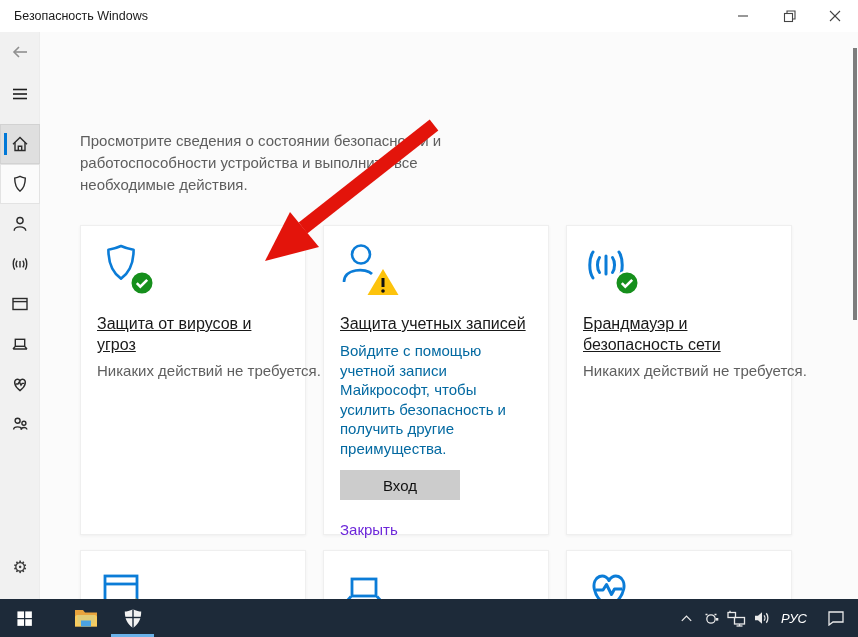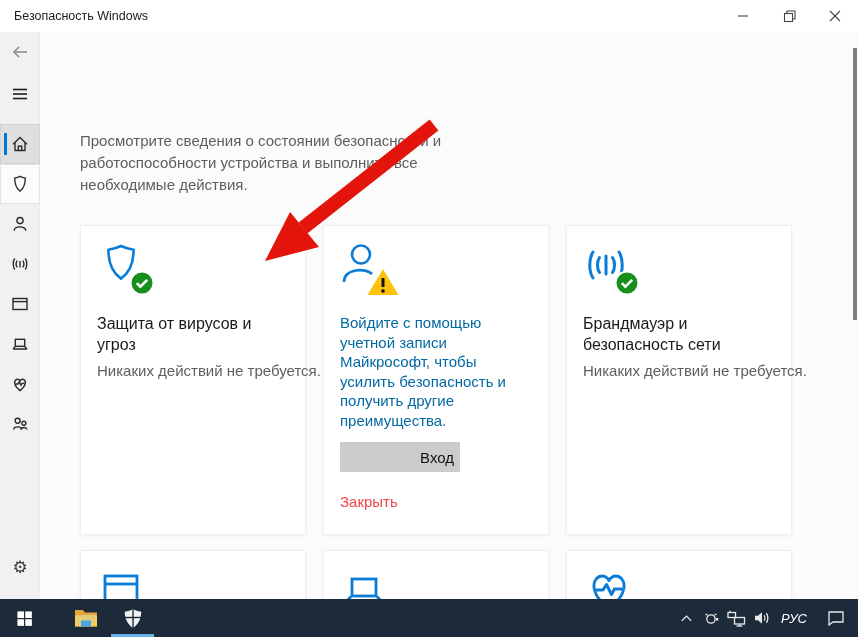--- a/index.html
+++ b/index.html
@@ -27,26 +27,26 @@
   .page-title{position:absolute;left:40px;top:50px;margin:0;font-size:27px;font-weight:300;color:#1c1c1c;}
   .page-desc{position:absolute;left:40px;top:98px;width:424px;margin:0;font-size:15px;
              line-height:22px;color:#5e5e5e;}
   .cards{position:absolute;left:40px;top:193px;display:grid;
          grid-template-columns:226px 226px 226px;grid-template-rows:310px 200px;
          column-gap:17px;row-gap:15px;}
   .card{background:#ffffff;border:1px solid #efefef;box-shadow:0 1px 3px rgba(0,0,0,.05);
         padding:15px 16px;box-sizing:border-box;}
   .card-icon{position:relative;width:56px;height:52px;margin-bottom:20px;}
   .badge{position:absolute;}
-  .card-title{margin:0 0 7px;font-size:16px;font-weight:400;color:#191919;line-height:21px;}
+  .card-title{margin:0 0 7px;font-size:16px;font-weight:400;color:#191919;line-height:21px;text-decoration:underline;}
   .card-status{font-size:15px;color:#5f5f5f;white-space:nowrap;}
   .card-body{margin:0 0 12px;font-size:15px;color:#0369a1;line-height:19.5px;width:194px;}
   .card-btn{display:block;width:120px;height:30px;background:#cccccc;border:none;
-            font-family:inherit;font-size:15px;color:#111;cursor:pointer;text-align:right;}
-  .card-link{display:inline-block;margin-top:21px;font-size:15px;color:#ef4444;text-decoration:none;}
+            font-family:inherit;font-size:15px;color:#111;cursor:pointer;}
+  .card-link{display:inline-block;margin-top:21px;font-size:15px;color:#6d28d9;text-decoration:none;}
 
   .scroll-thumb{position:absolute;right:1px;top:16px;width:4px;height:272px;background:#7d7d7d;}
 
   
   .arrow-overlay{position:absolute;left:0;top:0;pointer-events:none;z-index:40;}
 
   
   .taskbar{position:absolute;left:0;bottom:0;width:858px;height:38px;background:#1d2a39;
            display:flex;align-items:center;z-index:50;}
   .tb-start{width:48px;height:38px;display:flex;align-items:center;justify-content:center;}
@@ -189,20 +189,21 @@
           <svg width="48" height="48" viewBox="0 0 48 48" fill="none" stroke="#0b7cd7" stroke-width="2.6">
             <circle cx="21" cy="13.5" r="9"></circle>
               <path d="M4,41 C4,27.5 26,26.5 32,33"></path>
           </svg>
           <svg class="badge" style="right:-4px;bottom:-4px;" width="34" height="30" viewBox="0 0 34 30">
             <polygon points="17,2 32.5,28 1.5,28" fill="#fdc30c"></polygon>
             <line x1="17" y1="11" x2="17" y2="20" stroke="#111" stroke-width="3"></line>
             <circle cx="17" cy="24" r="1.8" fill="#111"></circle>
           </svg>
         </div>
+        <h2 class="card-title">Защита учетных записей</h2>
         <p class="card-body">Войдите с помощью учетной записи Майкрософт, чтобы усилить безопасность и получить другие преимущества.</p>
         <button class="card-btn">Вход</button>
         <a class="card-link" href="#">Закрыть</a>
       </div>
 
       <div class="card">
         <div class="card-icon">
           <svg width="48" height="48" viewBox="0 0 48 48" fill="none" stroke="#0b7cd7" stroke-width="3" stroke-linecap="round">
             <line x1="23" y1="15" x2="23" y2="33"></line>
             <path d="M16.5,16.5 C13.8,20.5 13.8,27.5 16.5,31.5"></path>

